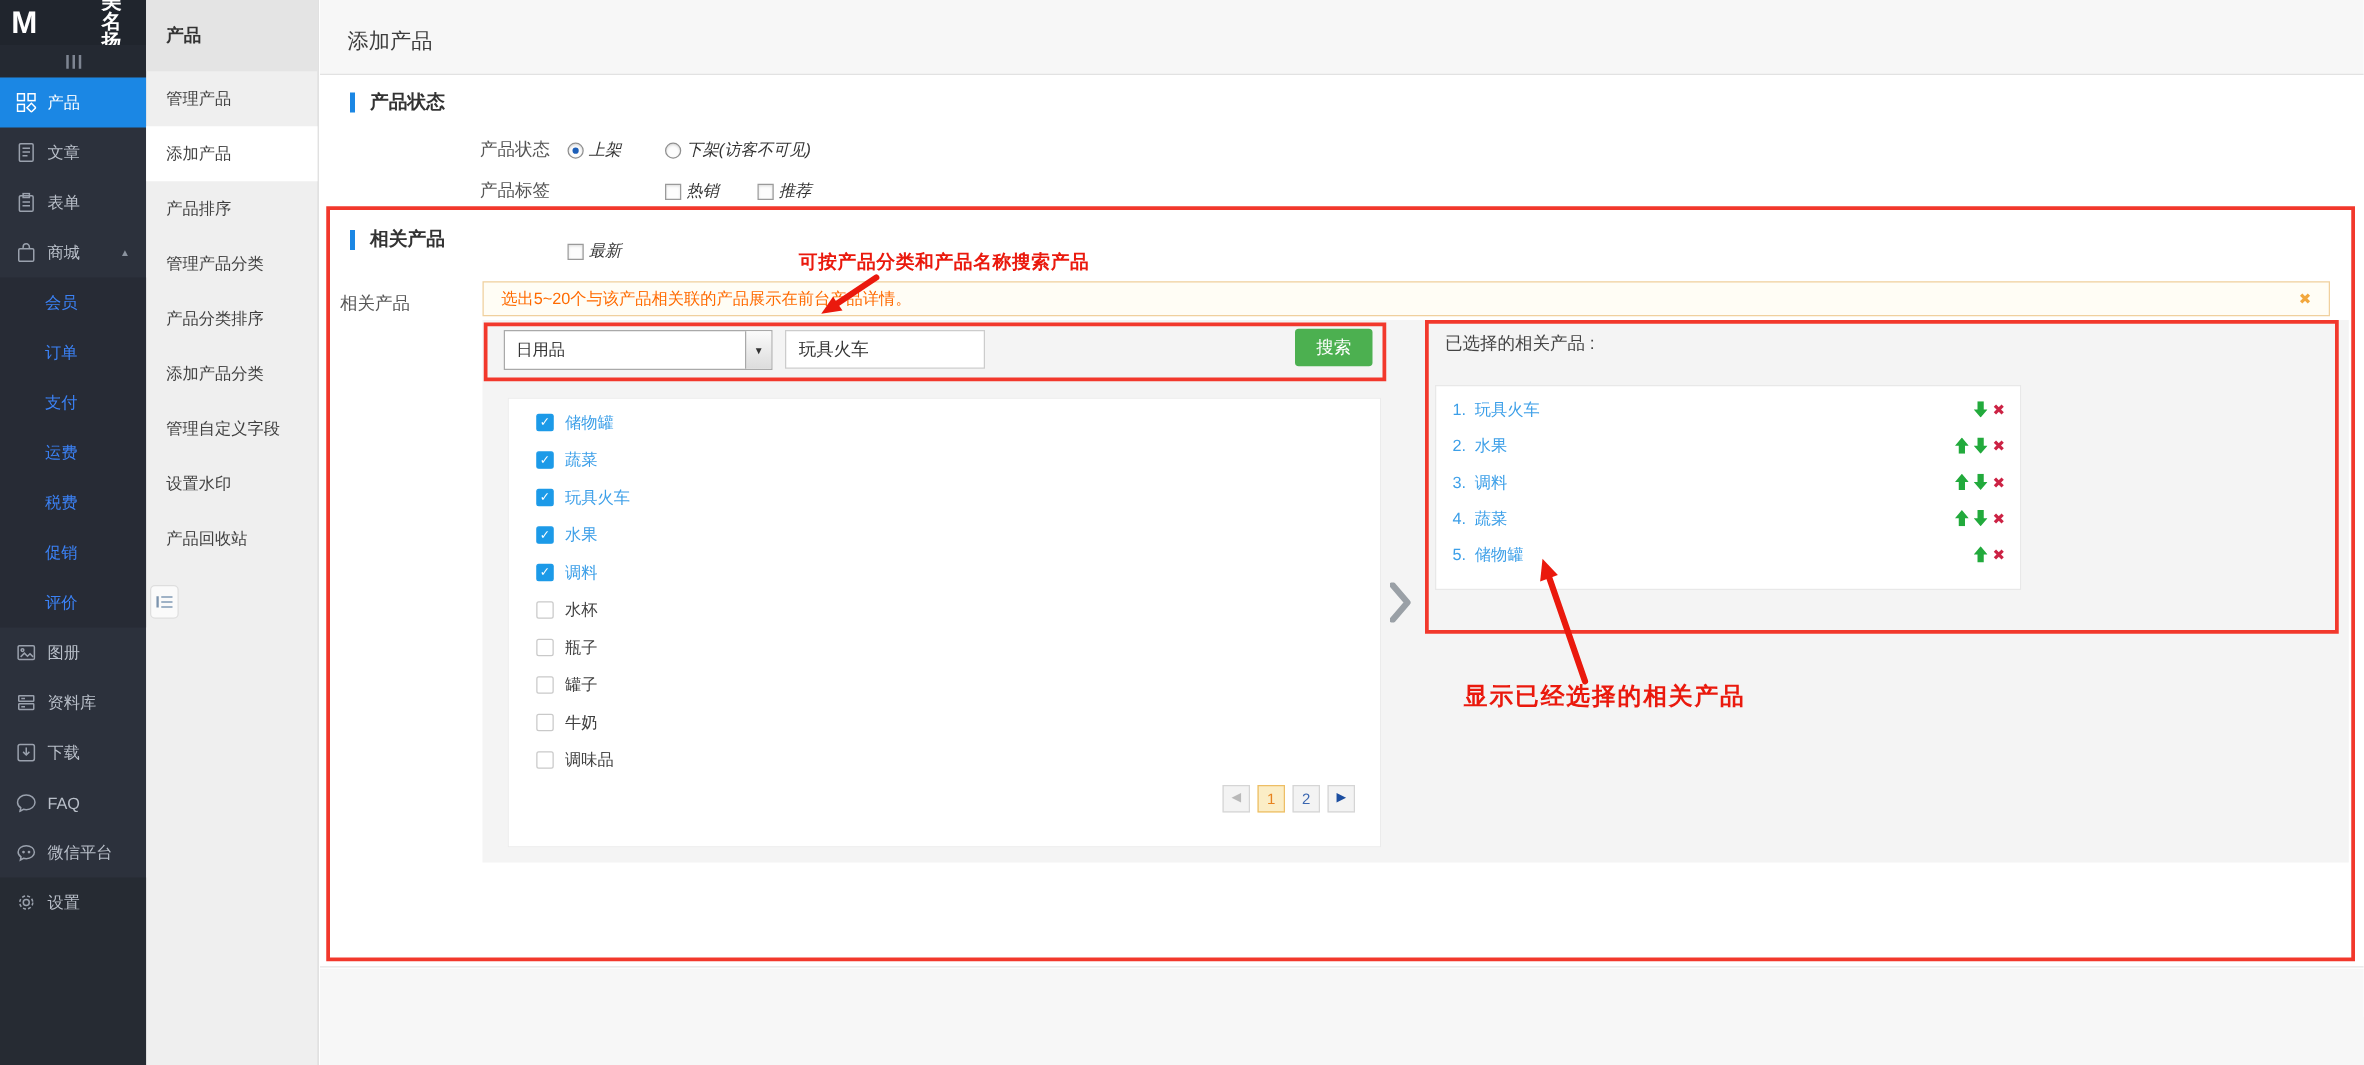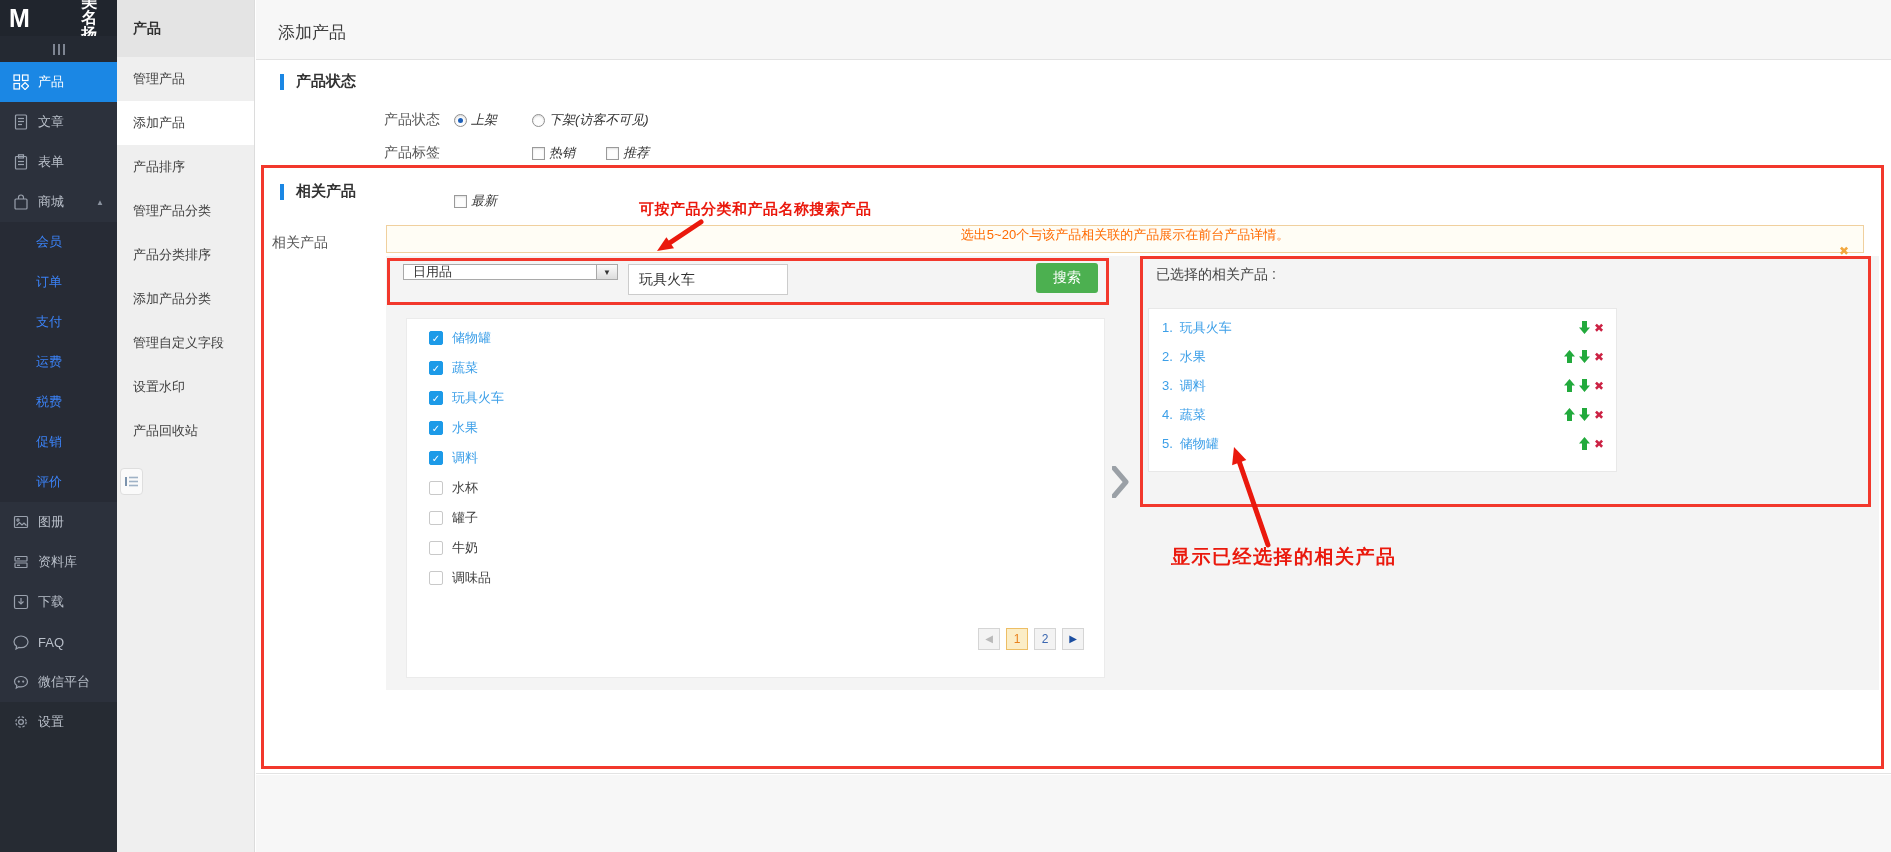--- a/index.html
+++ b/index.html
@@ -49,28 +49,28 @@
   .lbl-status  { left:118px; top:111px; width:66px; }
   .lbl-tags    { left:118px; top:144px; width:66px; }
   .lbl-related { left:10px;  top:234px; width:62px; }
 
   .choice { position:absolute; display:flex; align-items:center; font-size:13px; color:#333; cursor:pointer;font-style:italic; }
   .radio { width:13px; height:13px; border:1px solid #8f8f8f; border-radius:50%; background:#fdfdfd; margin-right:4px; position:relative; box-shadow:inset 0 1px 2px rgba(0,0,0,.15); }
   .radio.on::after { content:""; position:absolute; left:3px; top:3px; width:5px; height:5px; border-radius:50%; background:#1d5fb8; }
   .cbx { width:13px; height:13px; border:1px solid #9a9a9a; background:#fdfdfd; margin-right:4px; box-shadow:inset 0 1px 2px rgba(0,0,0,.12); }
 
   
-  .notice-bar { position:absolute; left:130px; top:225px; width:1478px; height:28px; background:#fffdf5; border:1px solid #f0d09e; display:flex; align-items:center; padding:0 14px;flex-direction:column; }
+  .notice-bar { position:absolute; left:130px; top:225px; width:1478px; height:28px; background:#fffdf5; border:1px solid #f0d09e; display:flex; align-items:center; padding:0 14px; }
   .notice-text { font-size:13px; color:#ff6a00; }
   .notice-close { margin-left:auto; color:#f2a73d; font-size:12px; font-weight:bold; cursor:pointer; }
 
   .field-panel { position:absolute; left:130px; top:256px; width:1493px; height:434px; background:#f4f4f4; }
 
   
-  .dropdown { position:absolute; left:147px; top:264px; width:215px; height:16px; background:#fff; border:1px solid #a9a9a9; display:flex; align-items:center; cursor:pointer; }
+  .dropdown { position:absolute; left:147px; top:264px; width:215px; height:32px; background:#fff; border:1px solid #a9a9a9; display:flex; align-items:center; cursor:pointer; }
   .dropdown-text { font-size:13px; color:#333; padding-left:9px; flex:1; }
   .dropdown-caret { width:21px; height:100%; border-left:1px solid #a9a9a9; background:linear-gradient(#fbfbfb,#dcdcdc); display:flex; align-items:center; justify-content:center; font-size:8px; color:#333; }
   .search-input { position:absolute; left:372px; top:264px; width:160px; height:31px; border:1px solid #ccc; background:#fff; font-size:14px; color:#333; padding:0 10px; font-family:inherit; }
   .search-btn { position:absolute; left:780px; top:263px; width:62px; height:30px; background:#4cb050; border:none; border-radius:3px; color:#fff; font-size:14px; cursor:pointer; font-family:inherit; }
 
   
   .product-box { position:absolute; left:150px; top:318px; width:699px; height:360px; background:#fff; border:1px solid #ebebeb; padding:4px 0 0 22px; }
   .opt { height:30px; display:flex; align-items:center; cursor:pointer; }
   .opt-box { width:14px; height:14px; border:1px solid #c9c9c9; background:#fff; border-radius:2px; margin-right:9px; display:flex; align-items:center; justify-content:center; font-size:10px; color:transparent; }
   .opt-label { font-size:13px; color:#404040; }
@@ -326,20 +326,24 @@
     <div class="opt checked">
         <span class="opt-box">✓</span>
         <span class="opt-label">调料</span>
       </div>
     <div class="opt">
         <span class="opt-box"></span>
         <span class="opt-label">水杯</span>
       </div>
     <div class="opt">
         <span class="opt-box"></span>
+        <span class="opt-label">瓶子</span>
+      </div>
+    <div class="opt">
+        <span class="opt-box"></span>
         <span class="opt-label">罐子</span>
       </div>
     <div class="opt">
         <span class="opt-box"></span>
         <span class="opt-label">牛奶</span>
       </div>
     <div class="opt">
         <span class="opt-box"></span>
         <span class="opt-label">调味品</span>
       </div>

